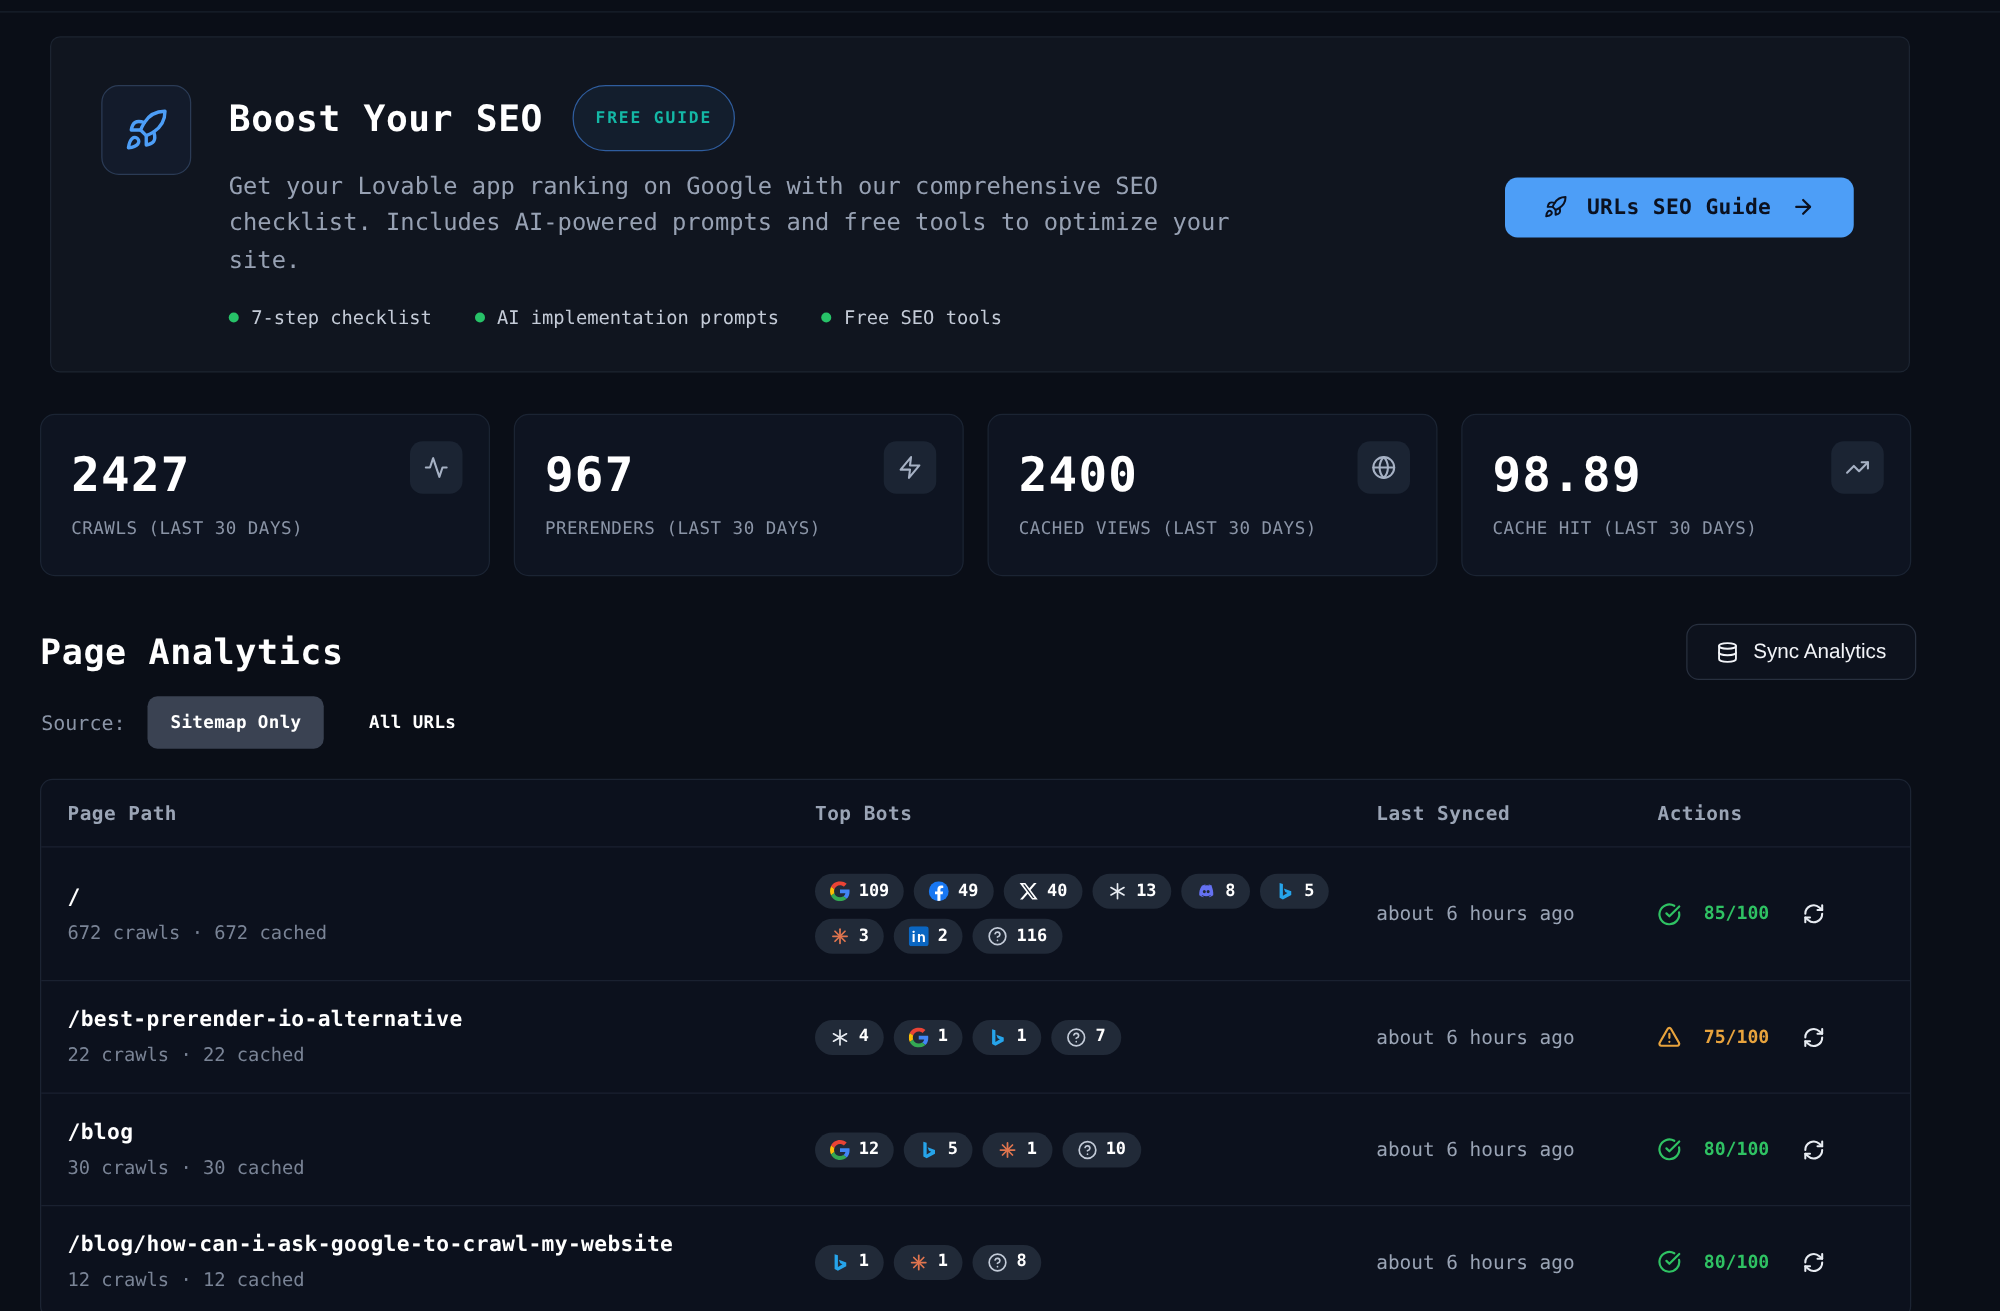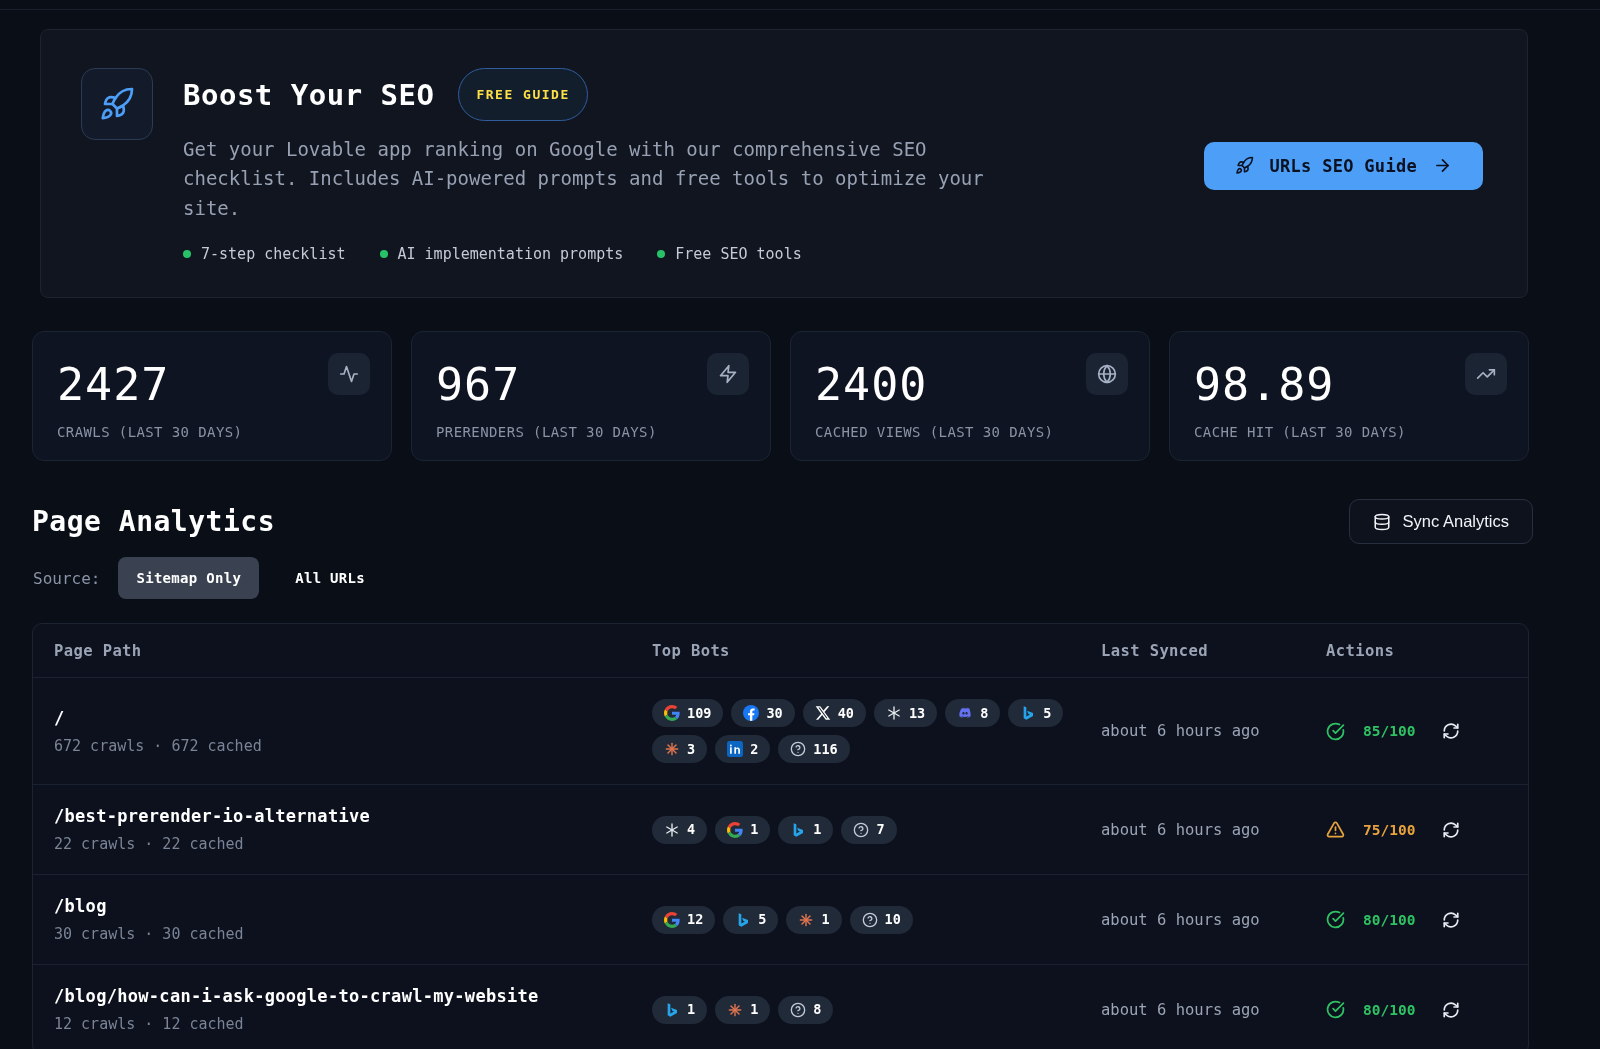--- a/index.html
+++ b/index.html
@@ -22,21 +22,21 @@
   .banner-left { display:flex; gap:30px; }
   .banner-icon-box {
     width:72px; height:72px; flex-shrink:0;
     border:1px solid #2b3b55; border-radius:14px; background:#131b2b;
     display:flex; align-items:center; justify-content:center;
     color:#4d9ef7;
   }
   .banner-title-row { display:flex; align-items:center; gap:24px; }
   .banner-title { margin:0; font-size:29px; font-weight:bold; letter-spacing:.5px; }
   .badge {
-    border:1.5px solid #2f5d9e; color:#fde047; background:rgba(77,158,247,.07);
+    border:1.5px solid #2f5d9e; color:#14b8a6; background:rgba(77,158,247,.07);
     border-radius:999px; padding:18px 17px; font-size:13px; font-weight:bold; letter-spacing:1.5px;
     white-space:nowrap;
   }
   .banner-desc { color:#97a1b3; font-size:19px; line-height:1.55; max-width:832px; margin:14px 0 0; }
   .features { display:flex; gap:34px; margin-top:22px; }
   .feature { display:flex; align-items:center; gap:10px; font-size:15px; color:#c4cbd7; white-space:nowrap; }
   .dot { width:8px; height:8px; border-radius:50%; background:#27c268; flex-shrink:0; }
   .cta {
     display:flex; align-items:center; gap:16px; flex-shrink:0;
     background:#4d9ef7; border:none; border-radius:10px;
@@ -44,21 +44,21 @@
     font-family:inherit; font-size:17px; font-weight:bold; letter-spacing:.3px; cursor:pointer;
   }
 
   
   .stats { display:grid; grid-template-columns:repeat(4,1fr); gap:19px; margin:33px 71px 0 32px; }
   .stat-card {
     position:relative; height:130px;
     background:#0e1421; border:1px solid #1b2433; border-radius:12px;
     padding:26px 24px;
   }
-  .stat-value { font-size:45px; font-weight:normal; letter-spacing:1px; }
+  .stat-value { font-size:38px; font-weight:bold; letter-spacing:1px; }
   .stat-label { font-size:14px; color:#8a94a6; margin-top:13px; letter-spacing:.4px; white-space:nowrap; }
   .stat-icon {
     position:absolute; top:21px; right:21px; width:42px; height:42px;
     border-radius:10px; background:#1b2433; color:#a6b1c4;
     display:flex; align-items:center; justify-content:center;
   }
 
   
   .analytics-header { display:flex; justify-content:space-between; align-items:center; margin:38px 67px 0 32px; }
   .analytics-title { margin:0; font-size:28px; font-weight:bold; letter-spacing:.5px; }
@@ -249,21 +249,21 @@
             </span>
             <span>109</span>
           </span>
           <span class="pill">
             <span class="bot-ic">
               <svg viewBox="0 0 24 24">
                 <circle cx="12" cy="12" r="12" fill="#1877F2"></circle>
                 <path fill="#fff" d="M16.7 15.5l.5-3.3h-3.2V10c0-.9.4-1.8 1.9-1.8h1.5V5.4s-1.3-.2-2.6-.2c-2.6 0-4.4 1.6-4.4 4.5v2.5H7.5v3.3h2.9V23.5c.6.1 1.2.1 1.8.1s1.2 0 1.8-.1v-8z"></path>
               </svg>
             </span>
-            <span>30</span>
+            <span>49</span>
           </span>
           <span class="pill">
             <span class="bot-ic">
               <svg viewBox="0 0 24 24" fill="#fff">
                 <path d="M18.2 2h3.3l-7.3 8.4L22.8 22h-6.7l-5.3-6.9L4.8 22H1.5l7.8-9L1 2h6.9l4.8 6.3L18.2 2zm-1.2 18h1.8L7 3.9H5L17 20z"></path>
               </svg>
             </span>
             <span>40</span>
           </span>
           <span class="pill">

